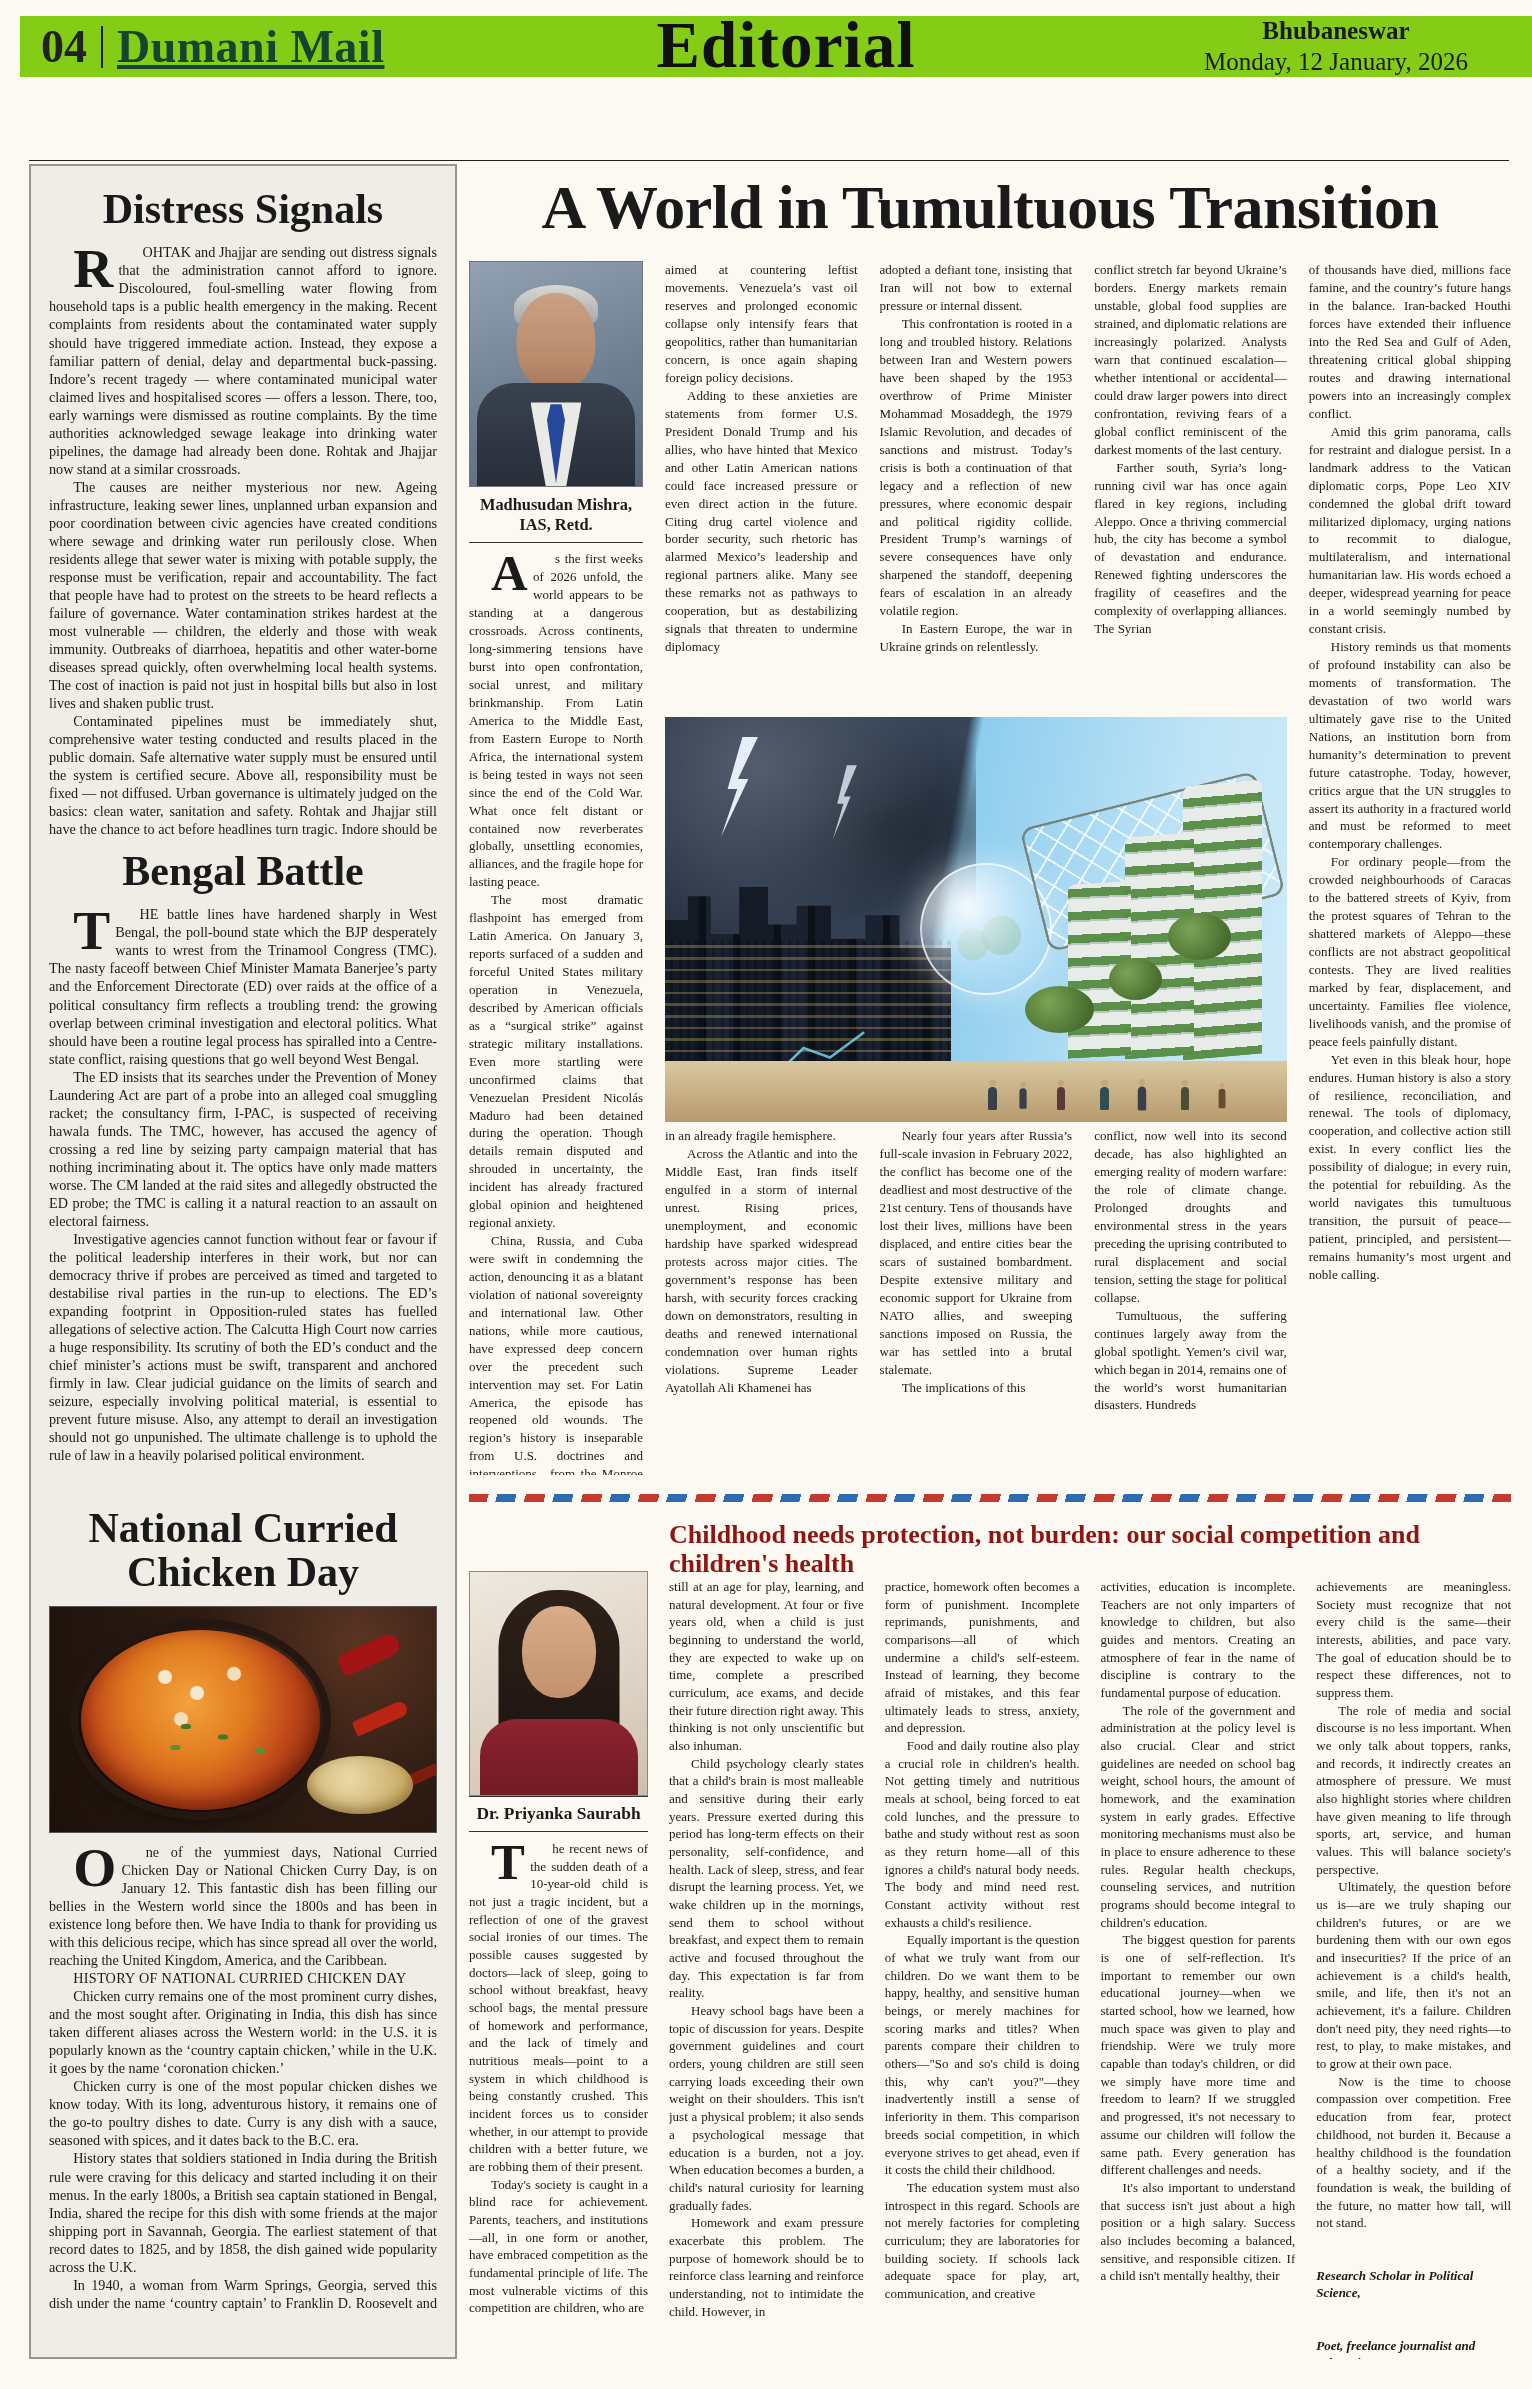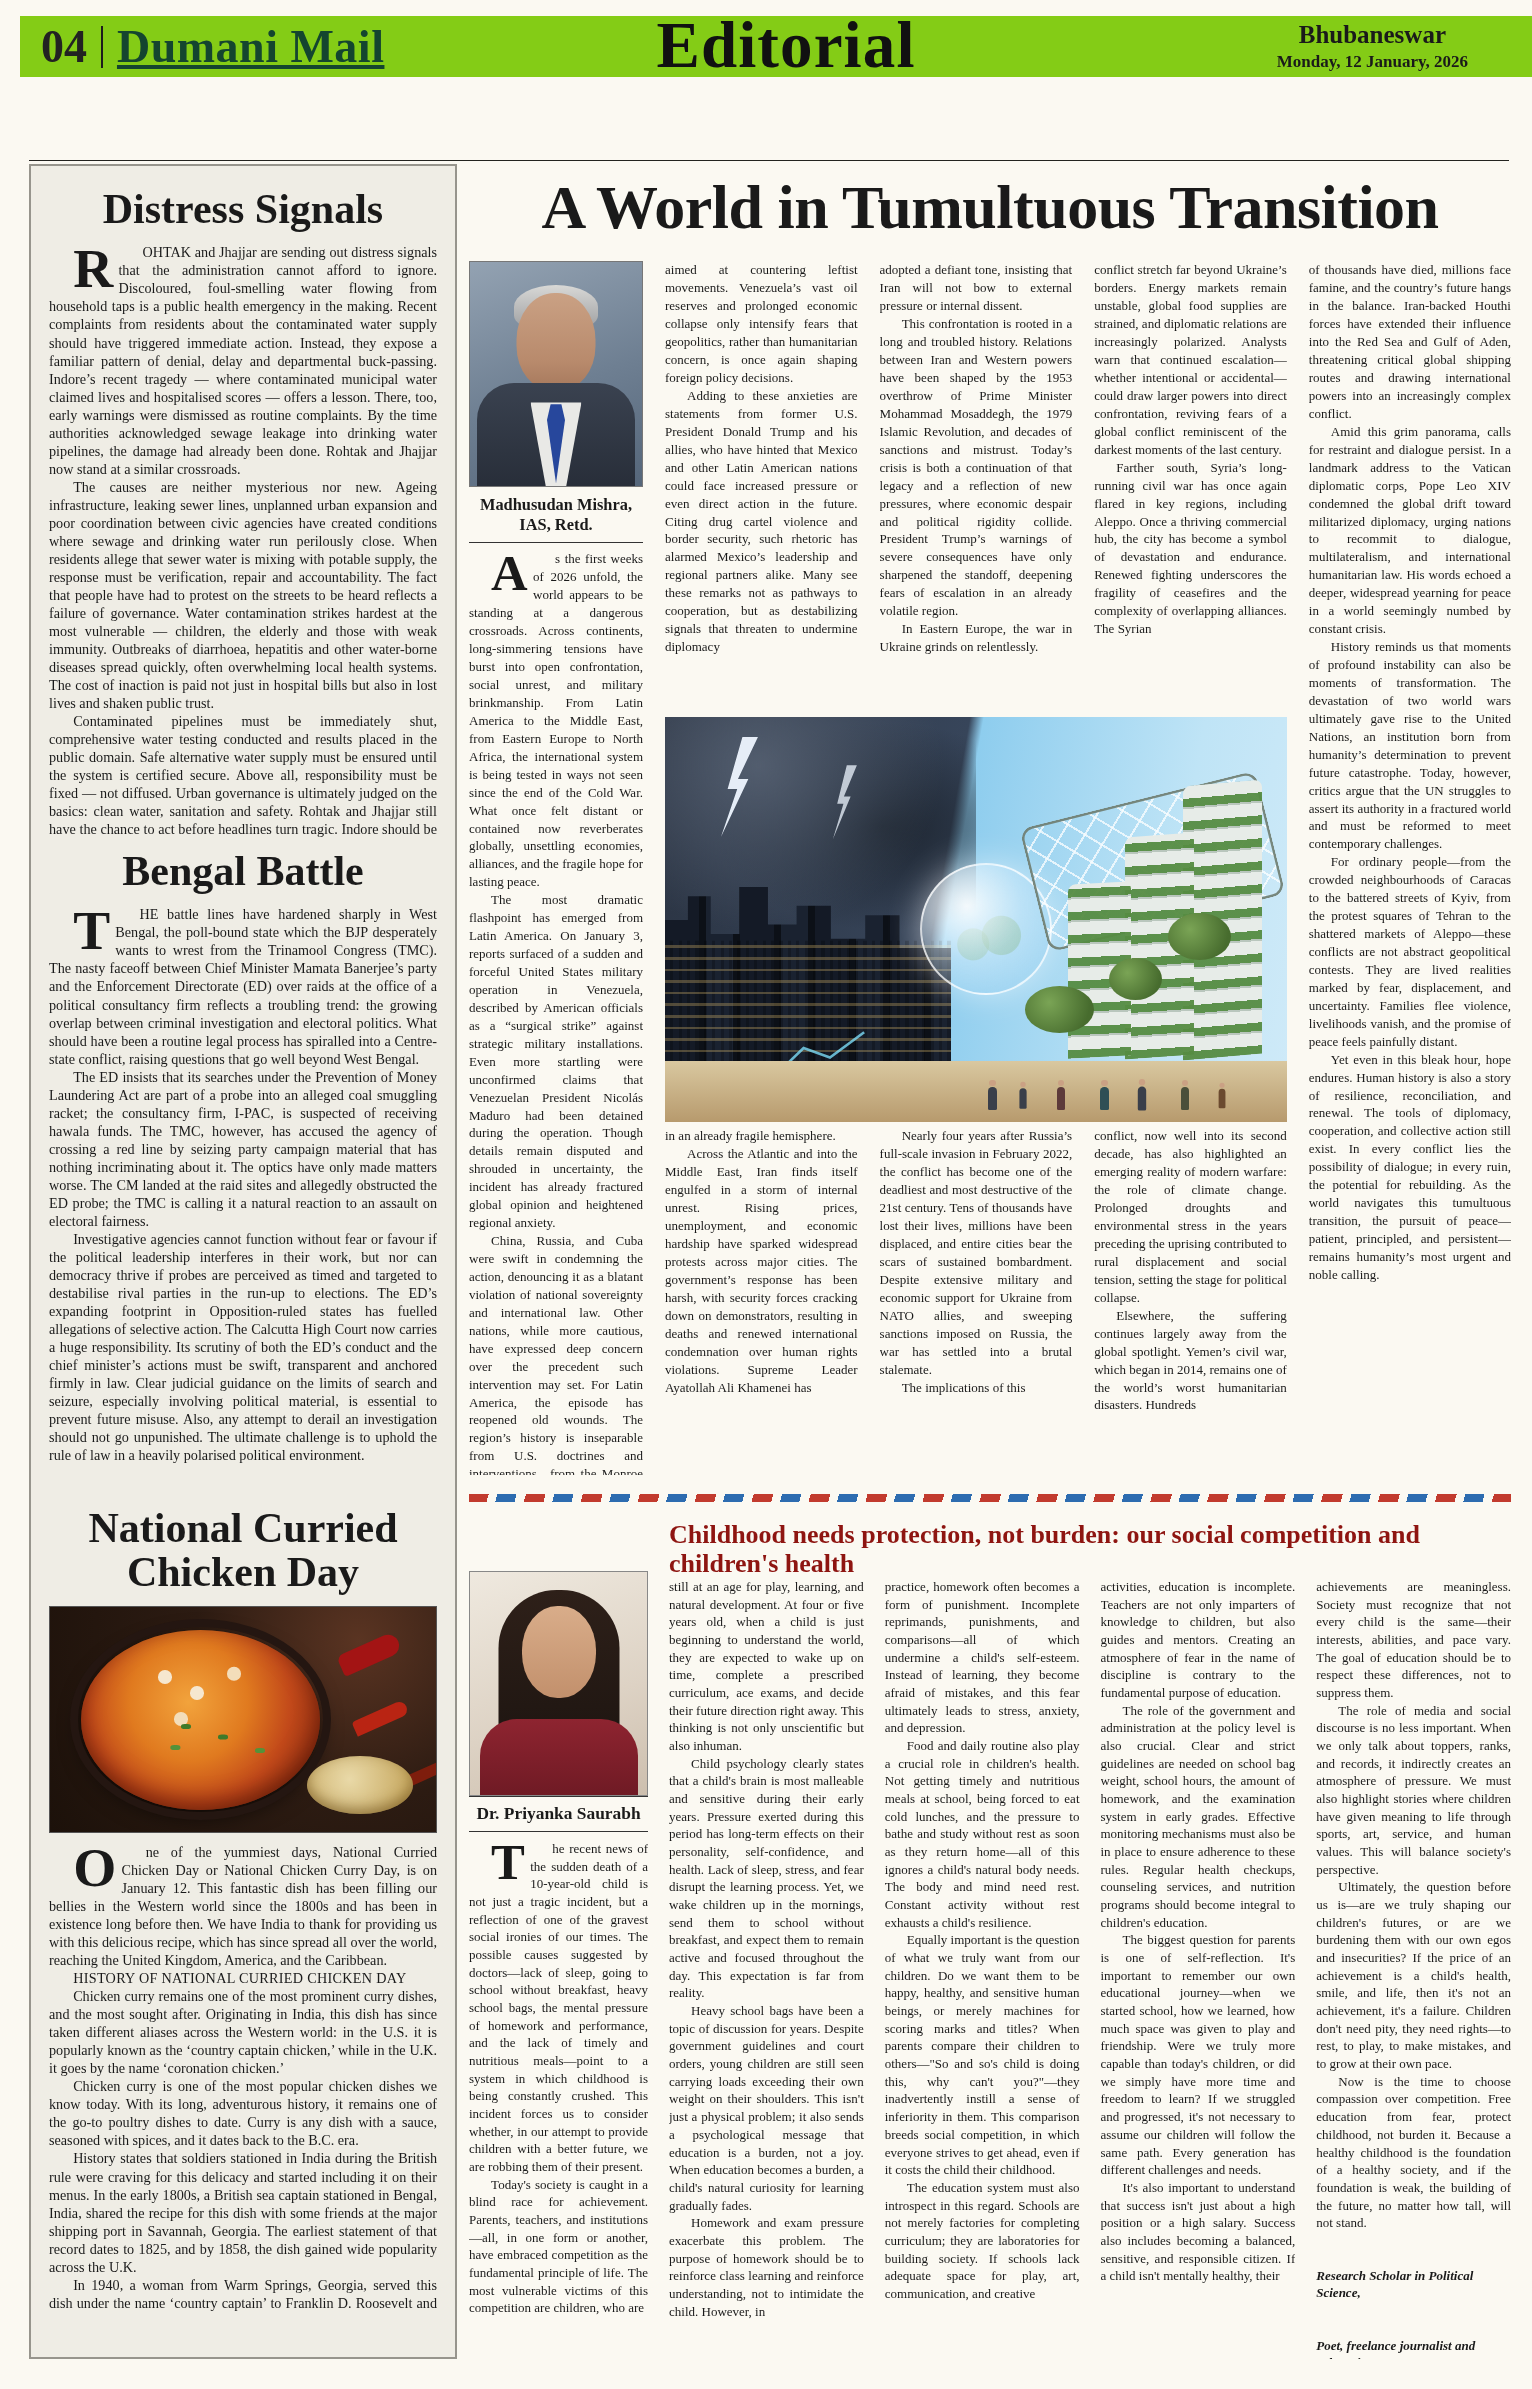--- a/index.html
+++ b/index.html
@@ -11,21 +11,21 @@
   .masthead-band { position:absolute; left:20px; top:16px; width:1532px; height:61px;
     background:#84cc16; display:flex; align-items:center; padding:0 21px; }
   .mast-left { display:flex; align-items:center; gap:13.7px; }
   .page-no { font-size:46px; font-weight:700; color:#222; }
   .mast-divider { width:2.6px; height:42px; background:#1d1d1d; }
   .mast-title { font-size:46px; font-weight:700; color:#14452f; letter-spacing:0.5px;text-decoration:underline; }
   .section-title { position:absolute; left:50%; top:50%; transform:translate(-50%,-52%);
     font-size:65px; font-weight:700; color:#111; letter-spacing:1.1px; }
   .mast-right { margin-left:auto; text-align:center; padding-right:63px; }
   .mast-city { font-size:25px; font-weight:700; }
-  .mast-date { font-size:17px; font-weight:700; margin-top:3.2px; }
+  .mast-date { font-size:25px; font-weight:400; margin-top:3.2px; }
   .top-rule { position:absolute; left:29px; top:160px; width:1480px; border-top:1.6px solid #23231f; }
 
   
   .sidebar { position:absolute; left:29px; top:164px; width:428px; height:2195px;
     border:2.6px double #97958d; background:#efede5; padding:13.7px 18px; overflow:hidden; }
   .sb-article { overflow:hidden; }
   .sb-article h2 { text-align:center; font-size:42px; font-weight:700; line-height:1.04; margin:8.4px 0 11.6px; }
   .sb-body p, .flow p { font-size:14.2px; line-height:1.27; text-align:justify; text-indent:1.7em; }
   .flow p.cont { text-indent:0; }
   .dropcap p:first-child::first-letter { float:left; font-size:3.9em; line-height:.78; padding:3.2px 5.3px 0 0; font-weight:700; }
@@ -262,21 +262,21 @@
       <div class="cell cellBb flow">
           <p class="cont">in an already fragile hemisphere.</p>
           <p>Across the Atlantic and into the Middle East, Iran finds itself engulfed in a storm of internal unrest. Rising prices, unemployment, and economic hardship have sparked widespread protests across major cities. The government’s response has been harsh, with security forces cracking down on demonstrators, resulting in deaths and renewed international condemnation over human rights violations. Supreme Leader Ayatollah Ali Khamenei has</p>
         </div>
       <div class="cell cellCb flow">
           <p>Nearly four years after Russia’s full-scale invasion in February 2022, the conflict has become one of the deadliest and most destructive of the 21st century. Tens of thousands have lost their lives, millions have been displaced, and entire cities bear the scars of sustained bombardment. Despite extensive military and economic support for Ukraine from NATO allies, and sweeping sanctions imposed on Russia, the war has settled into a brutal stalemate.</p>
           <p>The implications of this</p>
         </div>
       <div class="cell cellDb flow">
           <p class="cont">conflict, now well into its second decade, has also highlighted an emerging reality of modern warfare: the role of climate change. Prolonged droughts and environmental stress in the years preceding the uprising contributed to rural displacement and social tension, setting the stage for political collapse.</p>
-          <p>Elsewhere, the suffering continues largely away from the global spotlight. Yemen’s civil war, which began in 2014, remains one of the world’s worst humanitarian disasters. Hundreds</p>
+          <p>Tumultuous, the suffering continues largely away from the global spotlight. Yemen’s civil war, which began in 2014, remains one of the world’s worst humanitarian disasters. Hundreds</p>
         </div>
 
       <div class="cell colE flow">
           <p class="cont">of thousands have died, millions face famine, and the country’s future hangs in the balance. Iran-backed Houthi forces have extended their influence into the Red Sea and Gulf of Aden, threatening critical global shipping routes and drawing international powers into an increasingly complex conflict.</p>
           <p>Amid this grim panorama, calls for restraint and dialogue persist. In a landmark address to the Vatican diplomatic corps, Pope Leo XIV condemned the global drift toward militarized diplomacy, urging nations to recommit to dialogue, multilateralism, and international humanitarian law. His words echoed a deeper, widespread yearning for peace in a world seemingly numbed by constant crisis.</p>
           <p>History reminds us that moments of profound instability can also be moments of transformation. The devastation of two world wars ultimately gave rise to the United Nations, an institution born from humanity’s determination to prevent future catastrophe. Today, however, critics argue that the UN struggles to assert its authority in a fractured world and must be reformed to meet contemporary challenges.</p>
           <p>For ordinary people—from the crowded neighbourhoods of Caracas to the battered streets of Kyiv, from the protest squares of Tehran to the shattered markets of Aleppo—these conflicts are not abstract geopolitical contests. They are lived realities marked by fear, displacement, and uncertainty. Families flee violence, livelihoods vanish, and the promise of peace feels painfully distant.</p>
           <p>Yet even in this bleak hour, hope endures. Human history is also a story of resilience, reconciliation, and renewal. The tools of diplomacy, cooperation, and collective action still exist. In every conflict lies the possibility of dialogue; in every ruin, the potential for rebuilding. As the world navigates this tumultuous transition, the pursuit of peace—patient, principled, and persistent—remains humanity’s most urgent and noble calling.</p>
         </div>
     </div>

